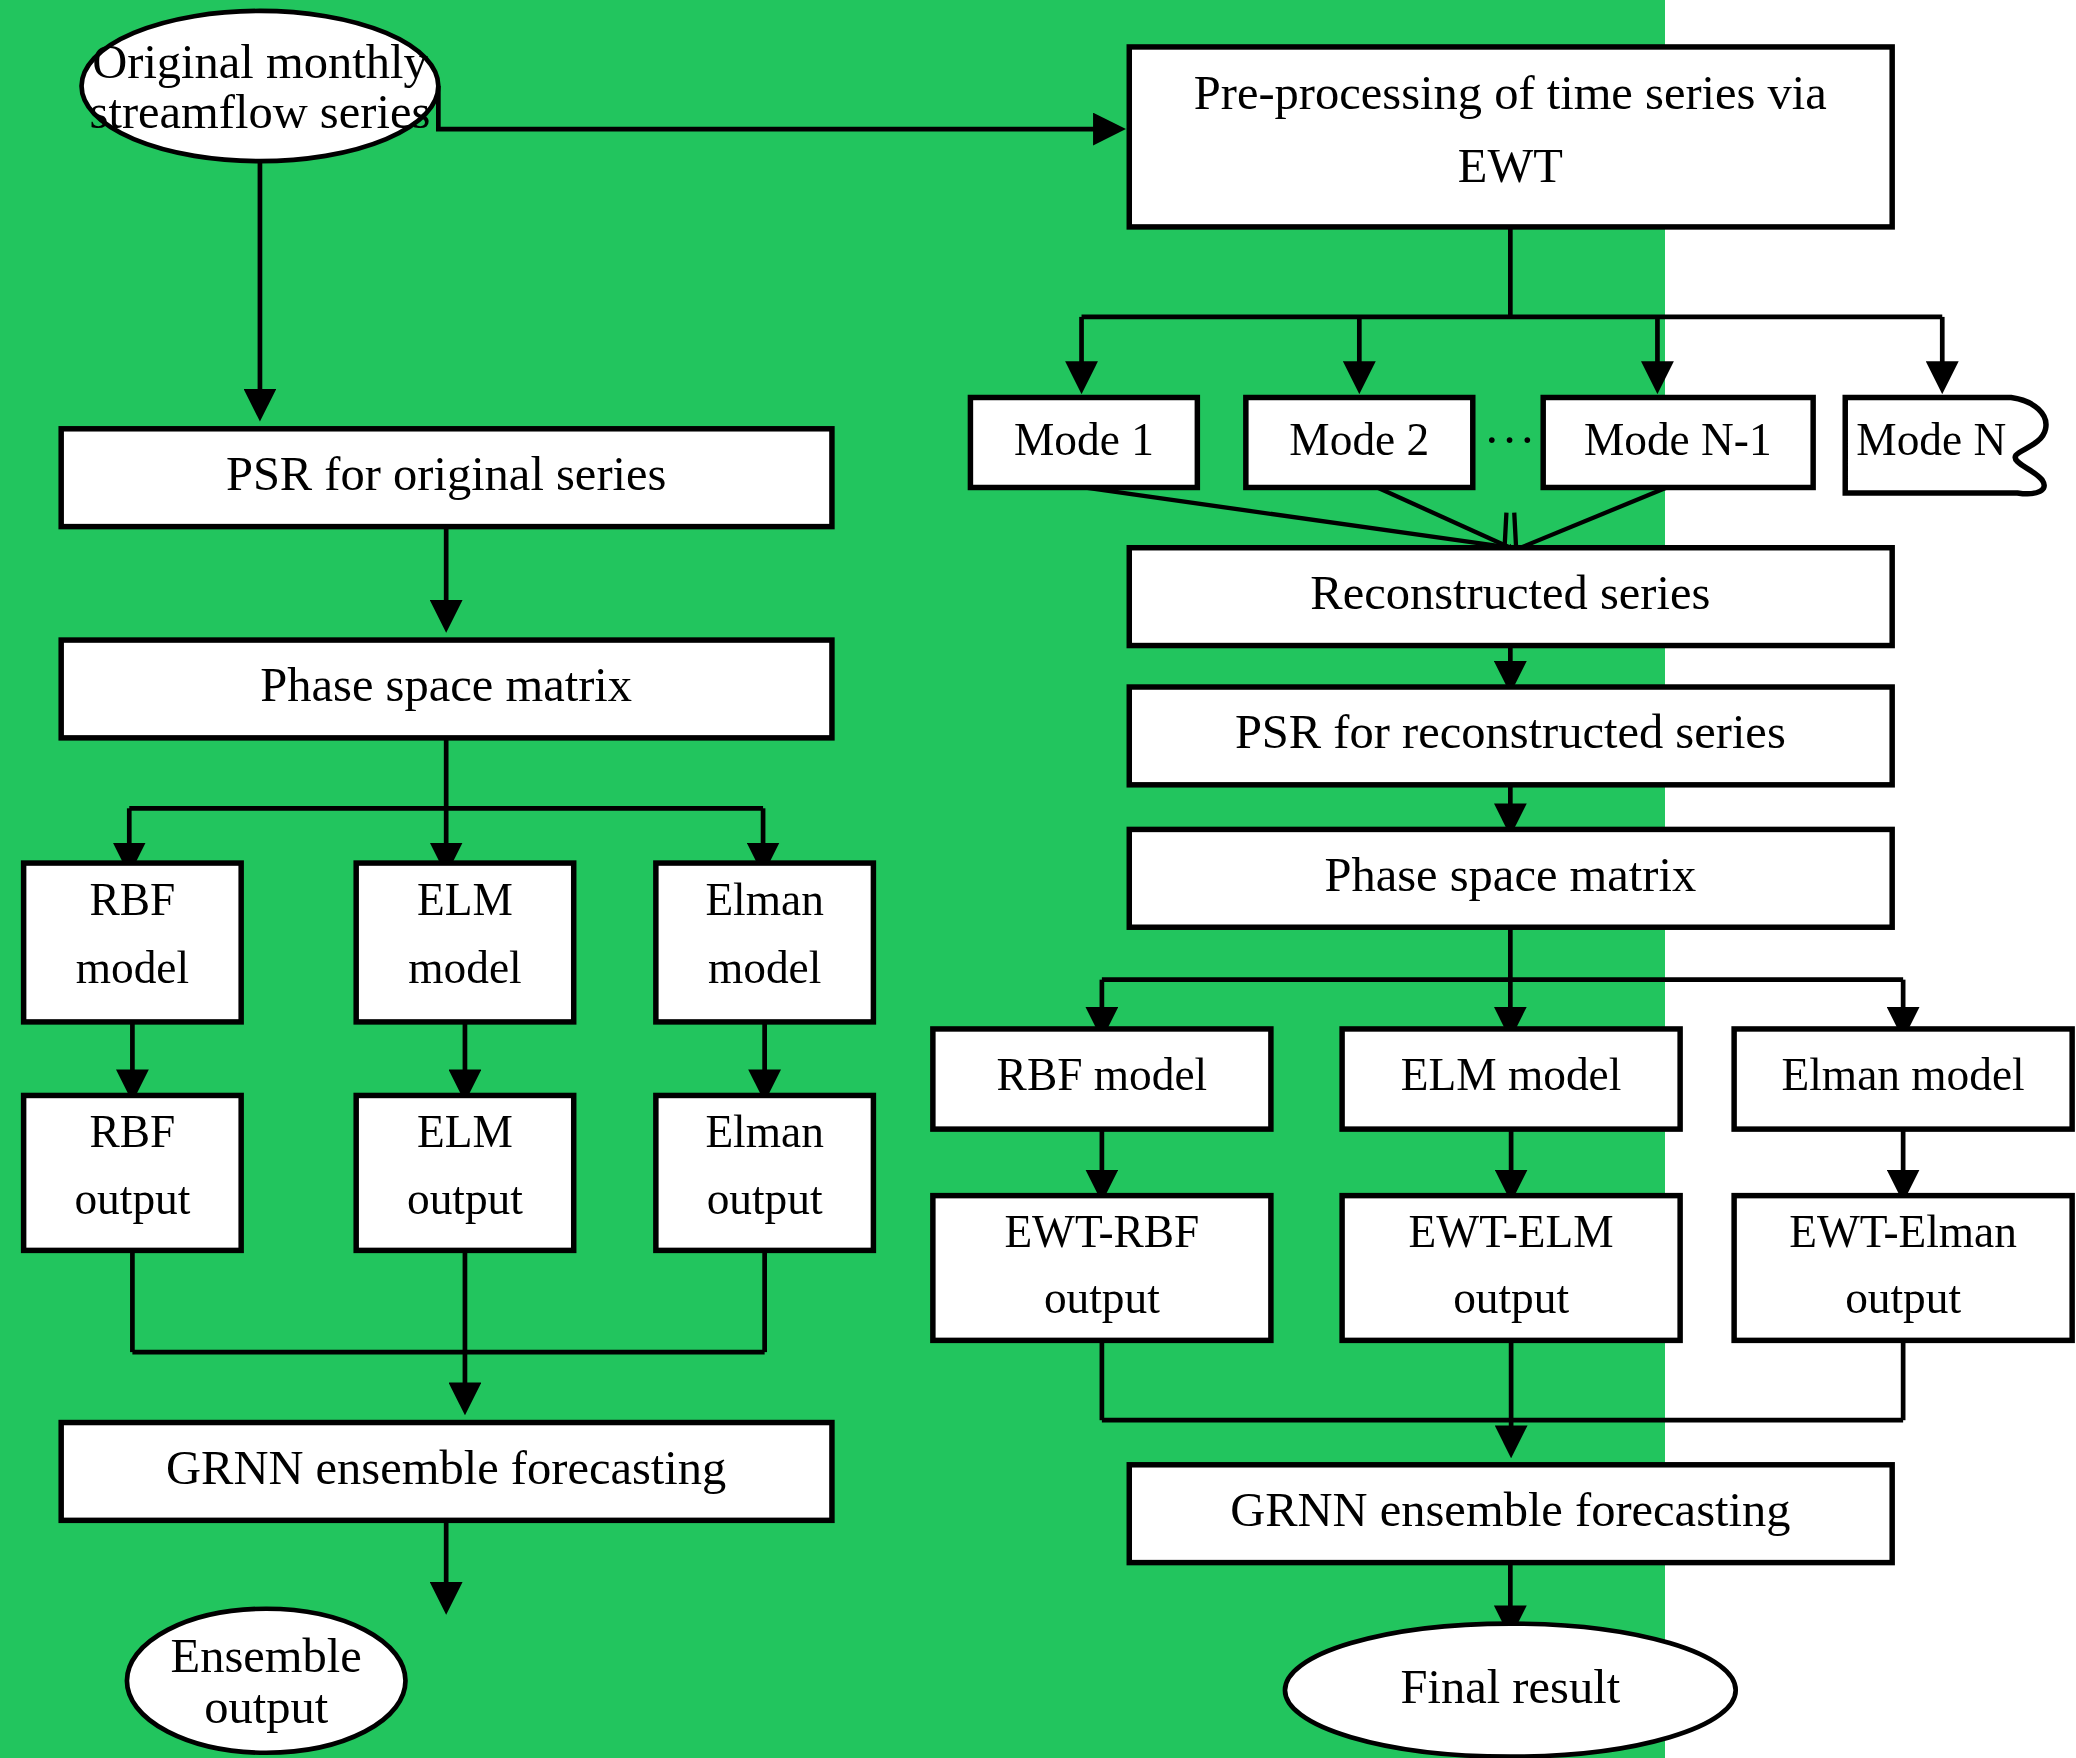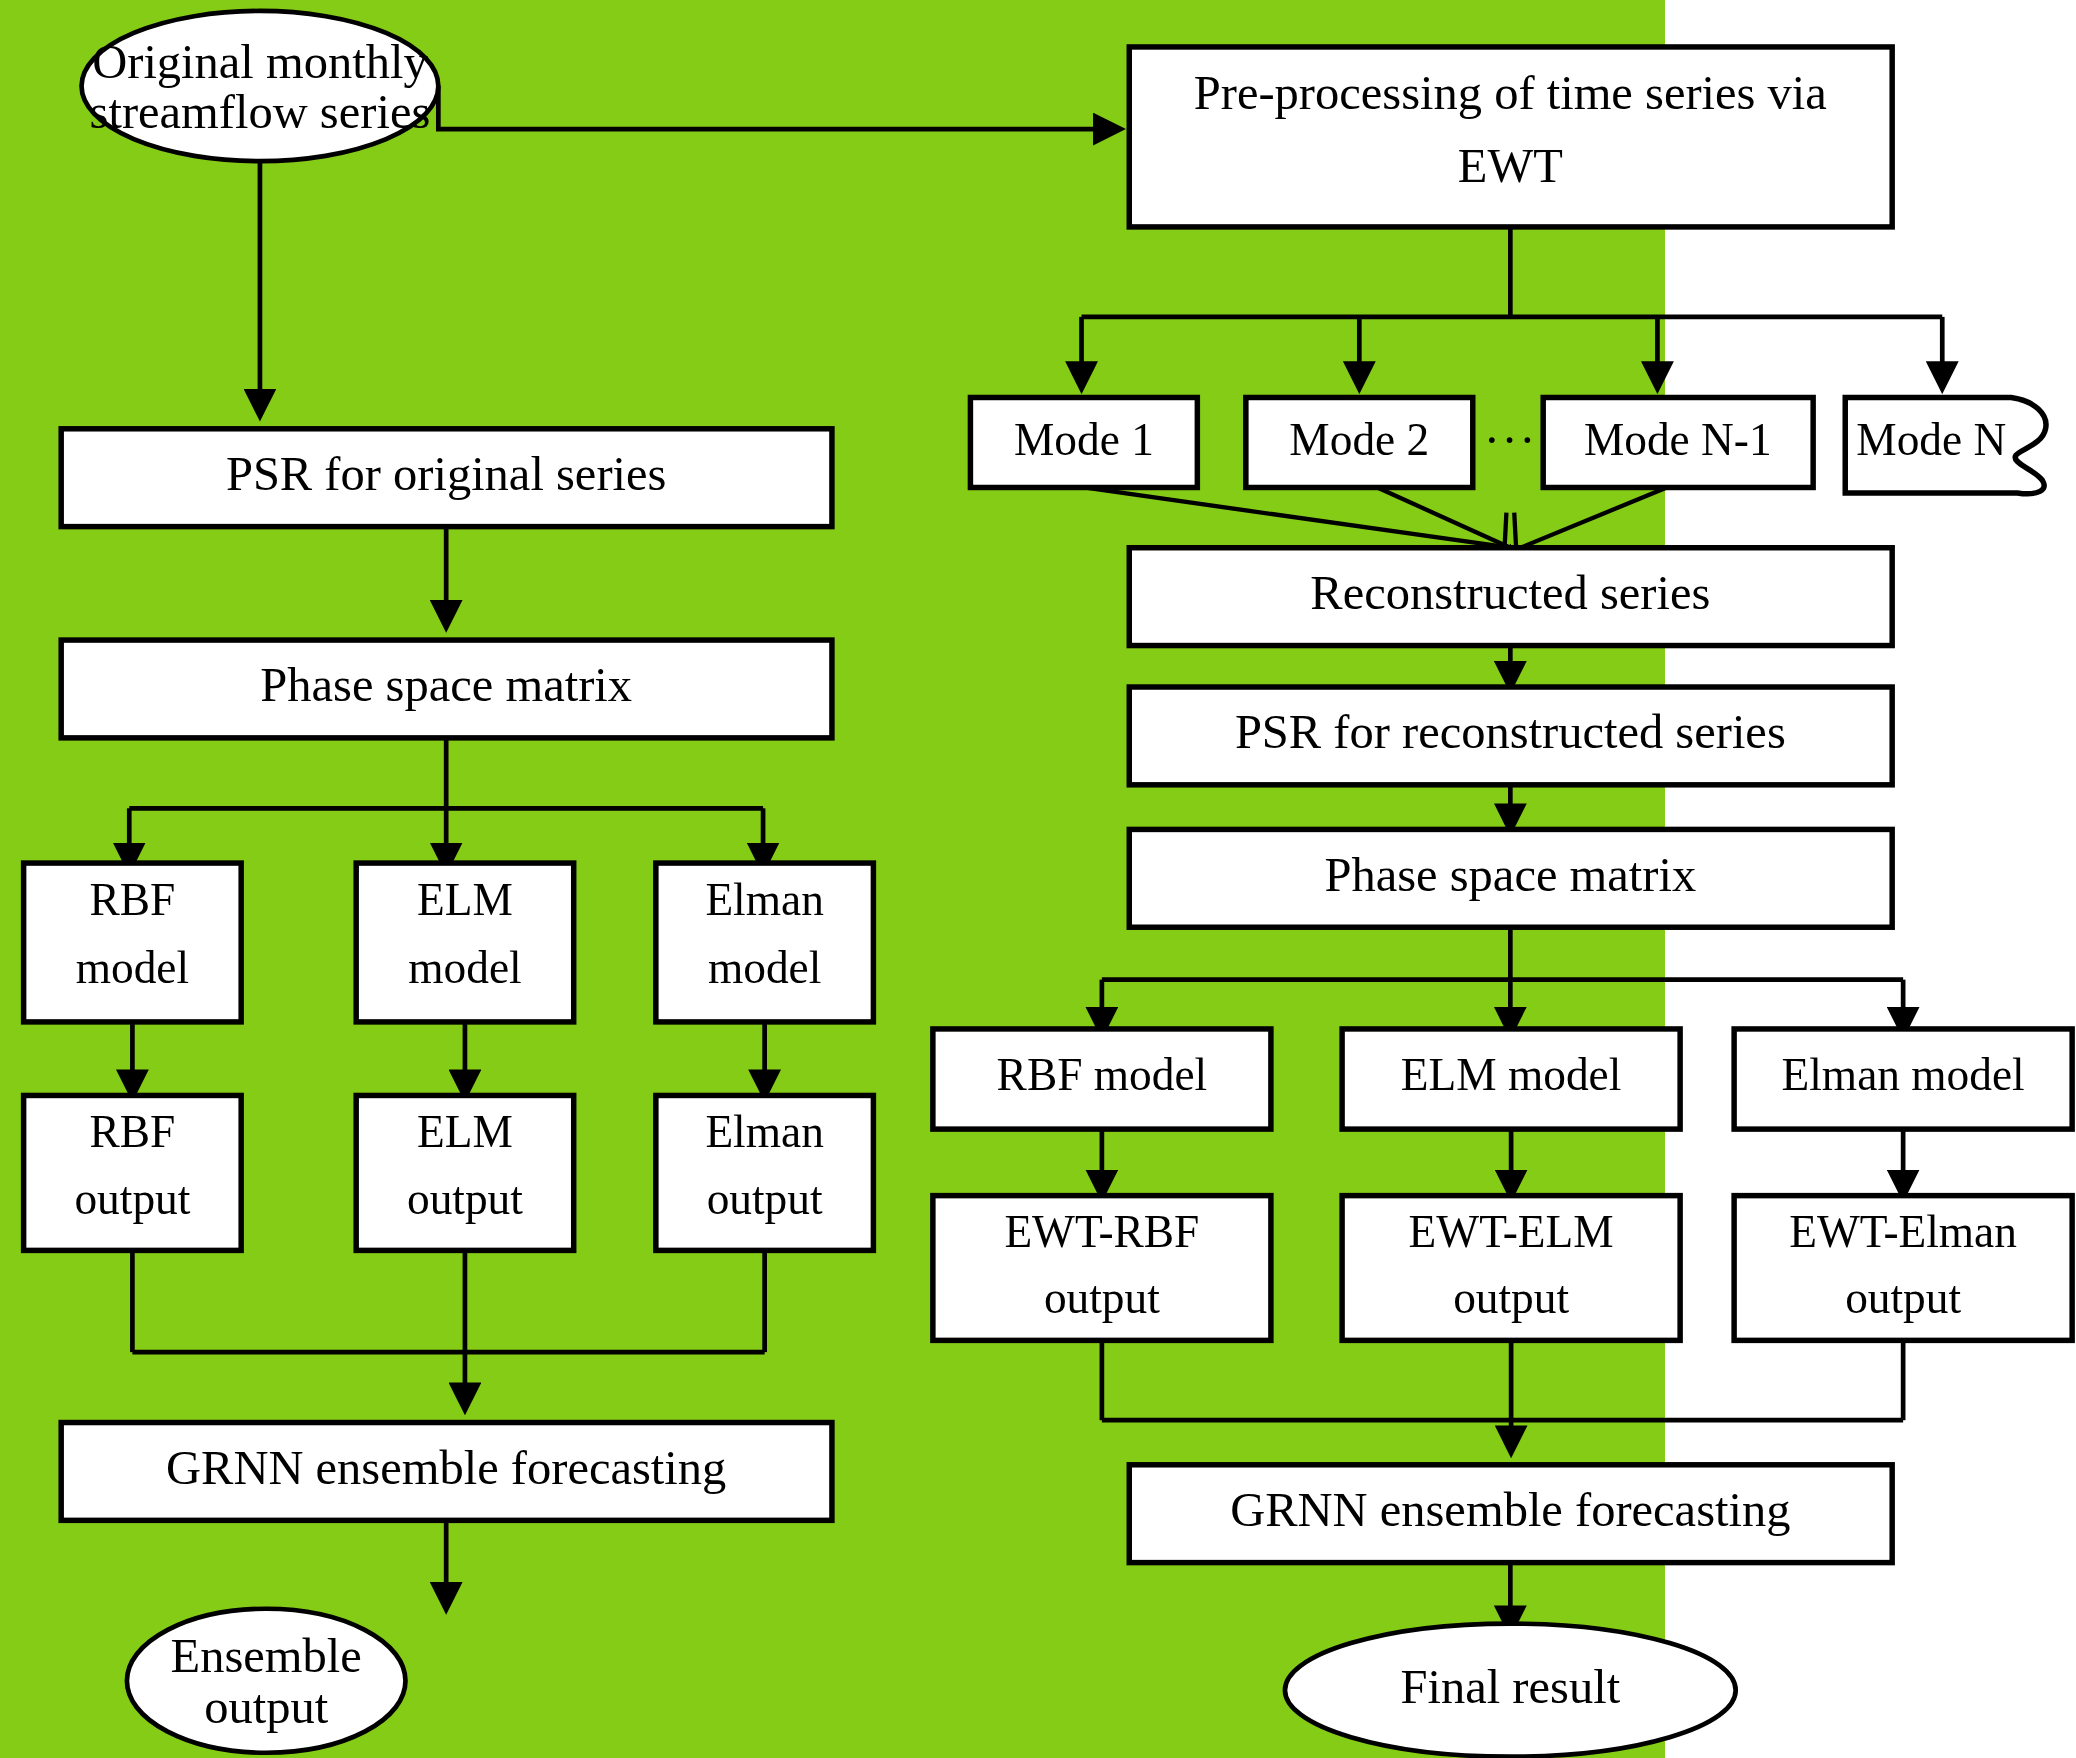--- a/index.html
+++ b/index.html
@@ -10,21 +10,21 @@
   body {
     width: 2077px;
     height: 1759px;
     font-family: "Liberation Serif", "DejaVu Serif", serif;
     overflow: hidden;
   }
   #flowchart-root {
     position: relative;
     width: 1665px;
     height: 1759px;
-    background: #84cc16;
+    background: #22c55e;
     text-align: right;
   }
   svg#diagram {
     display: block;
     width: 2077px;
     height: 1759px;
   }
   .node-shape {
     fill: #ffffff;
     stroke: #000000;

